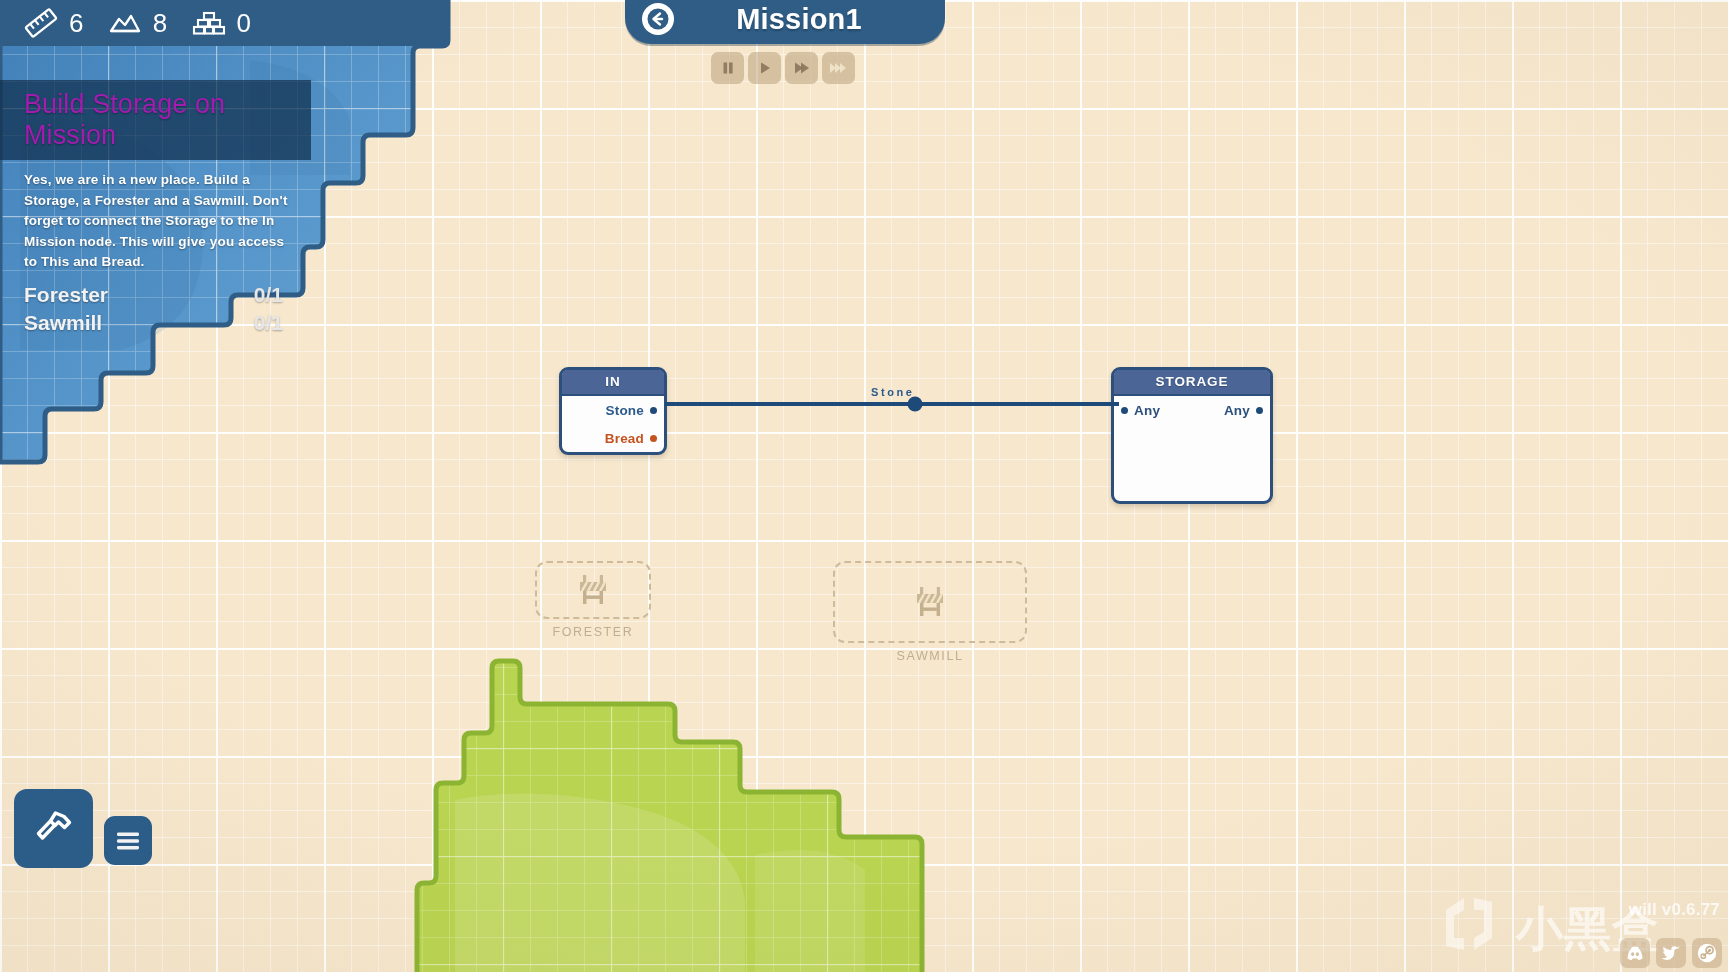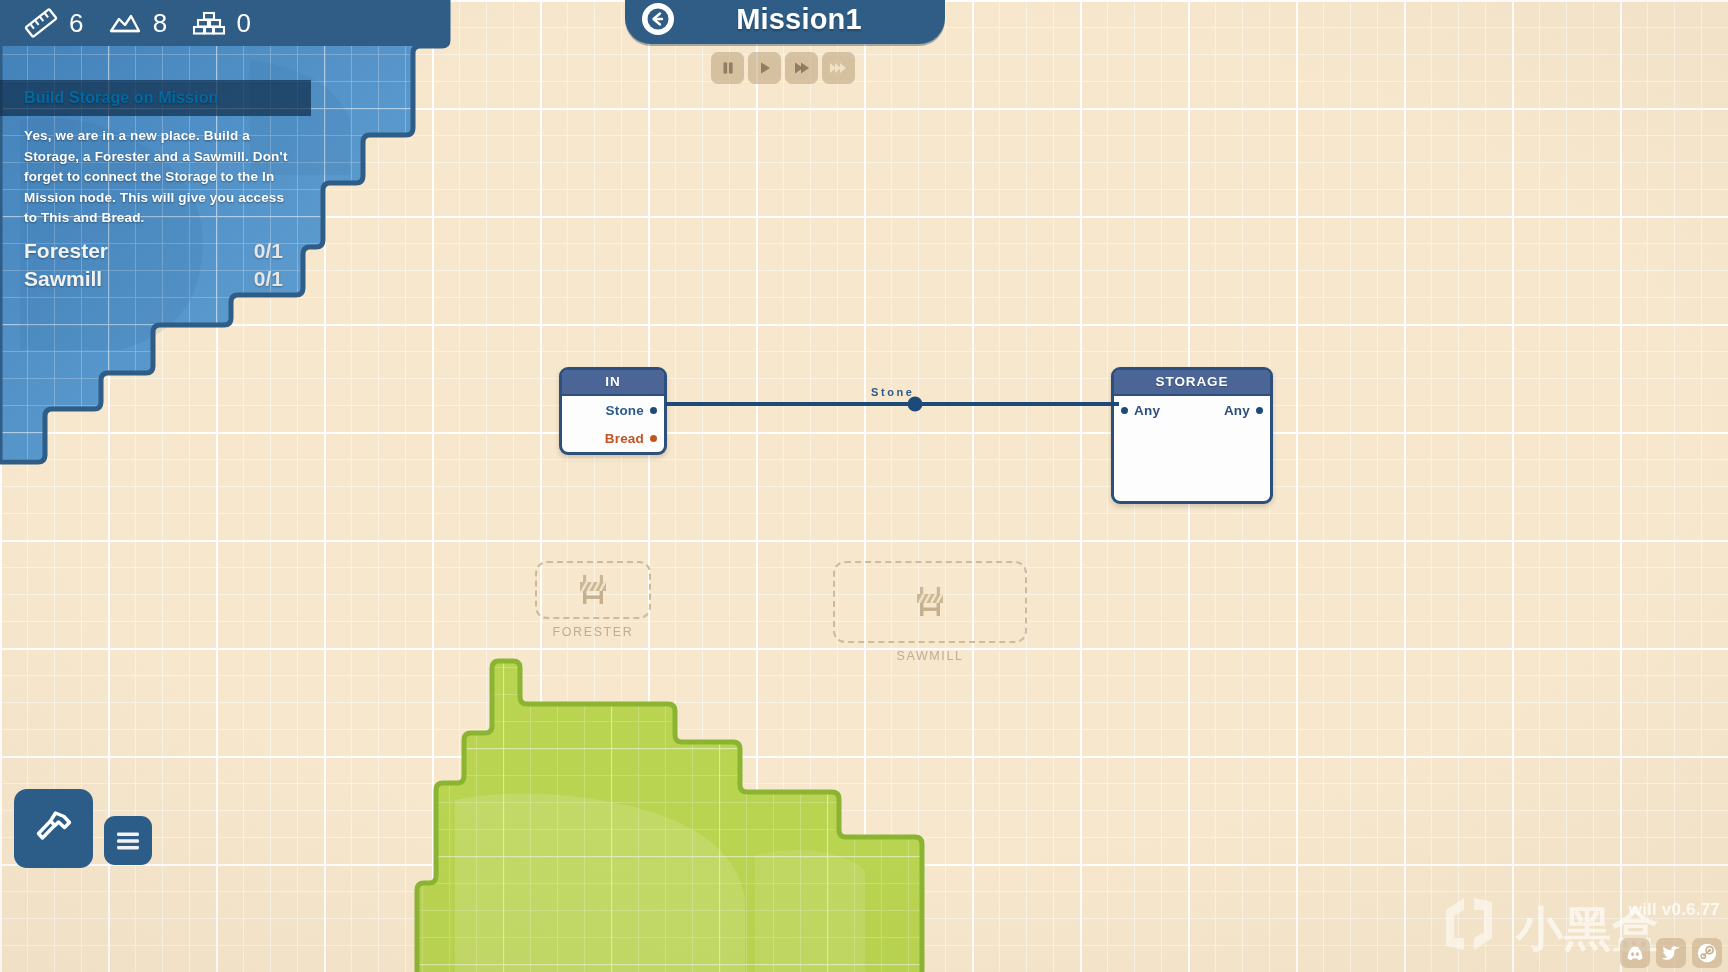--- a/index.html
+++ b/index.html
@@ -85,21 +85,21 @@
 
   
   .mission-panel {
     position:absolute; left:0; top:80px; width:311px; z-index:21;
     padding-bottom:2px;
   }
   .mp-title-bar {
     background:rgba(14,44,74,.70); padding:9px 14px 9px 24px;
   }
   .mp-title {
-    color:#0369a1; font-size:16px; font-weight:bold; letter-spacing:.1px;
+    color:#a21caf; font-size:27px; font-weight:normal; letter-spacing:.1px;
     text-shadow:0 1px 2px rgba(0,0,0,.35);
   }
   .mp-desc {
     padding:10px 22px 8px 24px;
     color:#ffffff; font-size:13.5px; font-weight:bold; line-height:1.52;
     letter-spacing:.15px; text-shadow:0 1px 2px rgba(0,0,0,.4);
   }
   .mp-goal {
     display:flex; justify-content:space-between; align-items:baseline;
     padding:2px 28px 2px 24px;

